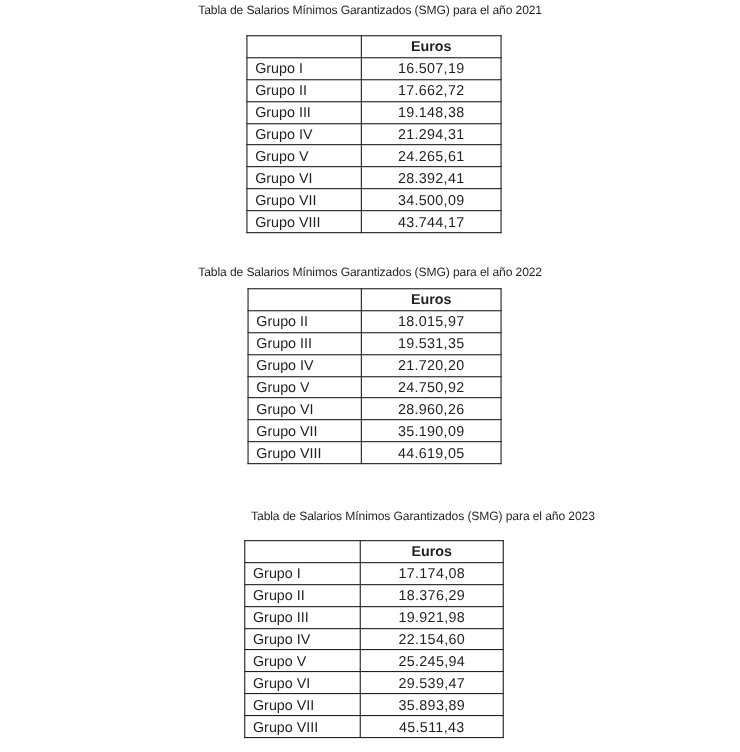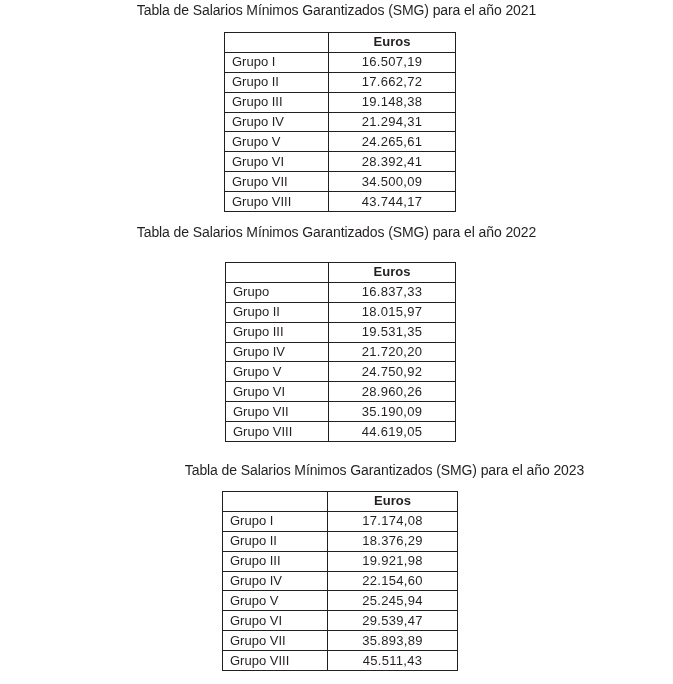--- a/index.html
+++ b/index.html
@@ -13,21 +13,21 @@
       position: relative;
       overflow: hidden;
       font-family: "Liberation Sans", sans-serif;
       color: #231f20;
     }
     .caption {
       position: absolute;
       left: 0;
       width: 673px;
       text-align: center;
-      font-size: 14px;
+      font-size: 11px;
       line-height: 14px;
       color: #231f20;
       letter-spacing: -0.1px;
     }
     table.smg {
       position: absolute;
       border-collapse: collapse;
       table-layout: fixed;
       font-size: 13px;
       color: #231f20;
@@ -44,21 +44,21 @@
       font-weight: bold;
       text-align: center;
       padding: 0;
     }
     table.smg td.val {
       text-align: center;
       padding: 0;
       letter-spacing: 0.3px;
     }
     #cap-2021 { top: 3px; }
-    #cap-2022 { top: 225px; }
+    #cap-2022 { top: 241px; }
     #cap-2023 { top: 463px; padding-left: 48px; }
     #table-2021 { left: 224px; top: 32px; width: 232px; }
     #table-2022 { left: 225px; top: 262px; width: 231px; }
     #table-2023 { left: 222px; top: 491px; width: 236px; }
     #table-2021 col.c1 { width: 104px; }
     #table-2022 col.c1 { width: 103px; }
     #table-2023 col.c1 { width: 105px; }
   </style>
 </head>
 <body>
@@ -114,24 +114,20 @@
   <colgroup>
       <col class="c1">
       <col>
     </colgroup>
   <tbody>
       <tr>
     <th></th>
     <th>Euros</th>
   </tr>
   <tr>
-        <td>Grupo</td>
-        <td class="val">16.837,33</td>
-      </tr>
-  <tr>
         <td>Grupo II</td>
         <td class="val">18.015,97</td>
       </tr>
   <tr>
         <td>Grupo III</td>
         <td class="val">19.531,35</td>
       </tr>
   <tr>
         <td>Grupo IV</td>
         <td class="val">21.720,20</td>

